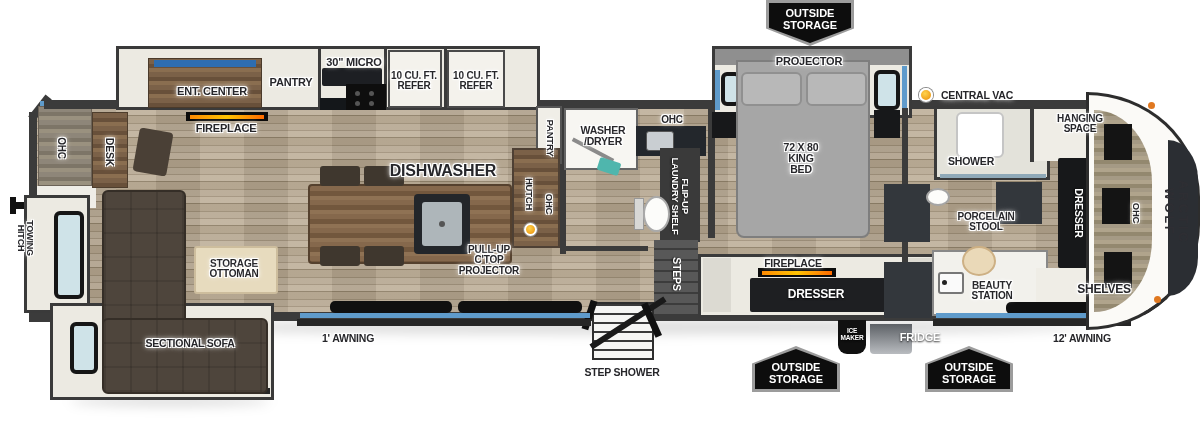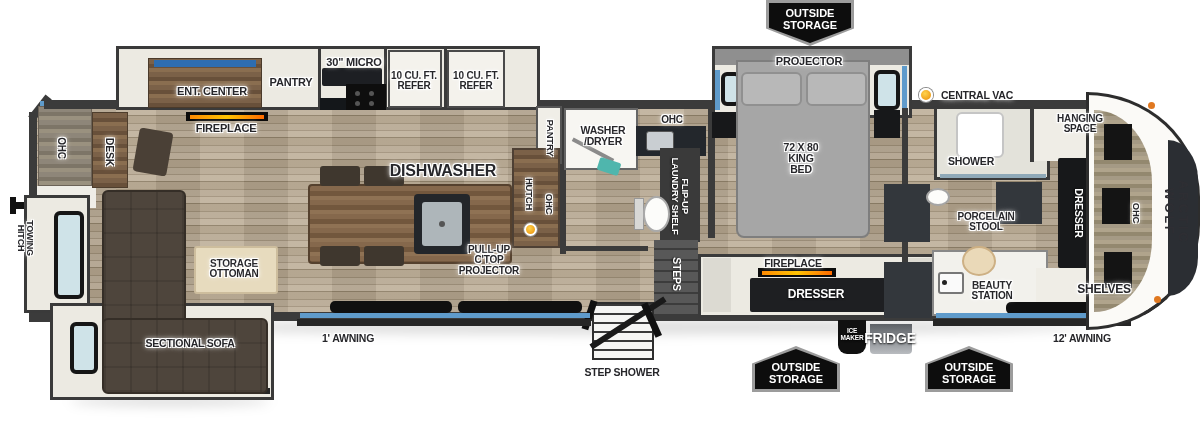--- a/index.html
+++ b/index.html
@@ -218,21 +218,21 @@
       <div class="lbl w" style="left: 677px; top: 274px; font-size: 10.5px; transform: translate(-50%, -50%) rotate(90deg);">STEPS</div>
       <div class="lbl d" style="left: 622px; top: 372px; font-size: 10.5px; transform: translate(-50%, -50%) rotate(0deg);">STEP SHOWER</div>
       <div class="lbl d" style="left: 809px; top: 62px; font-size: 11px; transform: translate(-50%, -50%) rotate(0deg);">PROJECTOR</div>
       <div class="lbl d" style="left: 801px; top: 158px; font-size: 10.5px; transform: translate(-50%, -50%) rotate(0deg);">72 X 80
 KING
 BED</div>
       <div class="lbl d" style="left: 793px; top: 263px; font-size: 10.5px; transform: translate(-50%, -50%) rotate(0deg);">FIREPLACE</div>
       <div class="lbl w" style="left: 816px; top: 294px; font-size: 12px; transform: translate(-50%, -50%) rotate(0deg);">DRESSER</div>
       <div class="lbl w" style="left: 852px; top: 335px; font-size: 6.5px; transform: translate(-50%, -50%) rotate(0deg);">ICE
 MAKER</div>
-      <div class="lbl w" style="left: 890px; top: 338px; font-size: 14px; transform: translate(-50%, -50%) rotate(0deg);">FRIDGE</div>
+      <div class="lbl w" style="left: 920px; top: 338px; font-size: 11px; transform: translate(-50%, -50%) rotate(0deg);">FRIDGE</div>
       <div class="lbl d" style="left: 977px; top: 95px; font-size: 10.5px; transform: translate(-50%, -50%) rotate(0deg);">CENTRAL VAC</div>
       <div class="lbl d" style="left: 971px; top: 161px; font-size: 10.5px; transform: translate(-50%, -50%) rotate(0deg);">SHOWER</div>
       <div class="lbl d" style="left: 970px; top: 222px; font-size: 10px; transform: translate(-50%, -50%) rotate(0deg); margin-left: 16px;">PORCELAIN
 STOOL</div>
       <div class="lbl d" style="left: 983px; top: 291px; font-size: 10px; transform: translate(-50%, -50%) rotate(0deg); margin-left: 9px;">BEAUTY
 STATION</div>
       <div class="lbl d" style="left: 1080px; top: 124px; font-size: 10px; transform: translate(-50%, -50%) rotate(0deg);">HANGING
 SPACE</div>
       <div class="lbl w" style="left: 1079px; top: 213px; font-size: 10.5px; transform: translate(-50%, -50%) rotate(90deg);">DRESSER</div>
       <div class="lbl d" style="left: 1136px; top: 213px; font-size: 9.5px; transform: translate(-50%, -50%) rotate(90deg);">OHC</div>

